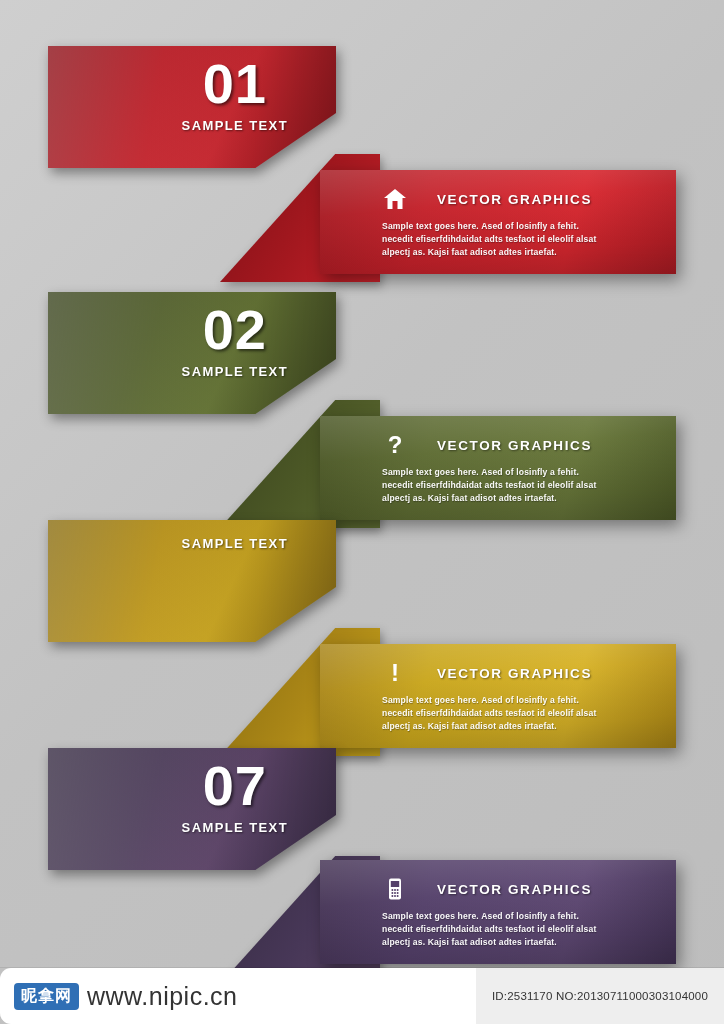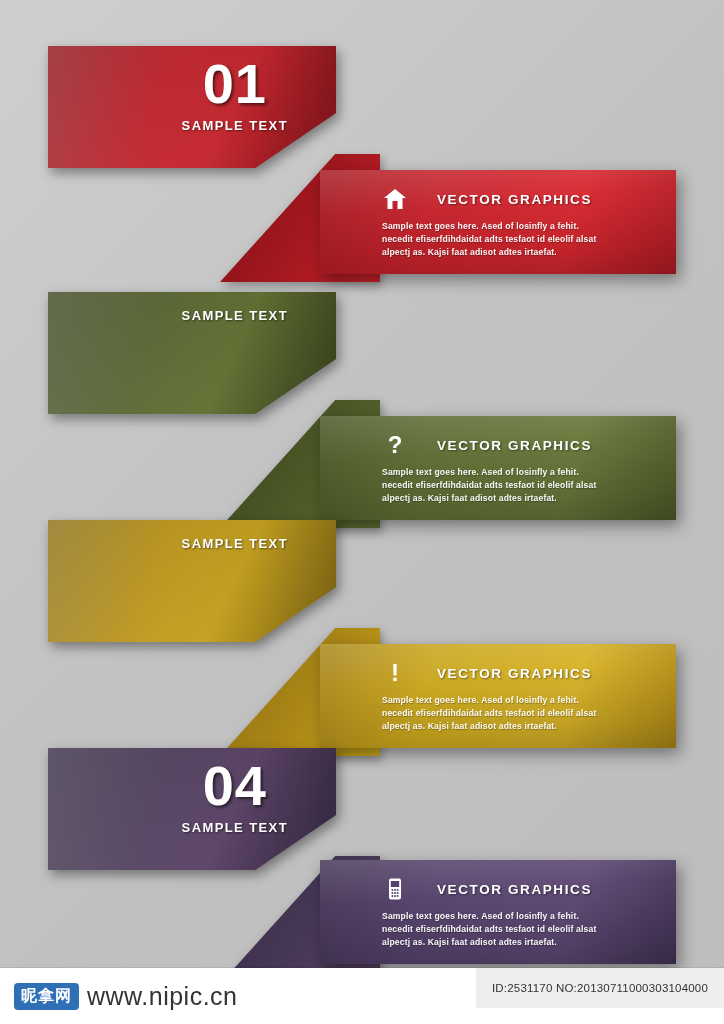--- a/index.html
+++ b/index.html
@@ -115,20 +115,21 @@
   }
 
   
   .footer {
     position: absolute;
     left: 0; bottom: 0;
     width: 724px; height: 56px;
     background: #ffffff;
     display: flex;
     align-items: center;
+    border-radius: 11px;
   }
   .brand { display: flex; align-items: center; gap: 8px; padding-left: 14px; }
   .brand .logo {
     display: flex;
     align-items: center;
     gap: 2px;
     padding: 3px 7px;
     background: #2f6fb5;
     border-radius: 4px;
     color: #fff;
@@ -137,21 +138,21 @@
     letter-spacing: 1px;
   }
   .brand .url {
     font-size: 25px;
     color: #333;
     letter-spacing: 0.5px;
   }
   .idbox {
     position: absolute;
     right: 0; top: 0;
-    height: 40px;
+    height: 56px;
     width: 248px;
     background: #eeeeee;
     display: flex;
     align-items: center;
     justify-content: center;
     font-size: 11.5px;
     color: #333;
     letter-spacing: 0.2px;
   }
   .footersep { position:absolute; left:0; bottom:56px; width:724px; height:1px; background: rgba(0,0,0,0.08); }
@@ -189,20 +190,21 @@
         <div class="body">Sample text goes here. Ased of losinfly a fehit. necedit efiserfdihdaidat adts tesfaot id eleolif alsat alpectj as. Kajsi faat adisot adtes irtaefat.</div>
       </div>
     </div>
   </div>
 
   <div class="group" style="top:292px;">
     <div class="numband" style="top:0;">
       <div class="shape" style="background:linear-gradient(115deg,#3b4520 0%,#525f2c 35%,#6a7a38 62%,#4d5927 100%);"></div>
       <div class="gloss"></div>
       <div class="txt">
+        <div class="num">02</div>
         <div class="sample">SAMPLE TEXT</div>
       </div>
     </div>
     <div class="diag" style="top:108px;left:220px;">
       <div class="shape" style="background:linear-gradient(120deg,#39431e 0%,#4c5826 55%,#5d6b32 100%);"></div>
     </div>
     <div class="strip" style="top:124px;left:320px;width:356px;">
       <div class="shape" style="background:linear-gradient(105deg,#4a5625 0%,#5d6b32 30%,#68773a 70%,#4f5c28 100%);"></div>
       <div class="gloss"></div>
       <div class="content" style="left:62px;">
@@ -241,21 +243,21 @@
         <div class="body">Sample text goes here. Ased of losinfly a fehit. necedit efiserfdihdaidat adts tesfaot id eleolif alsat alpectj as. Kajsi faat adisot adtes irtaefat.</div>
       </div>
     </div>
   </div>
 
   <div class="group" style="top:748px;">
     <div class="numband" style="top:0;">
       <div class="shape" style="background:linear-gradient(115deg,#362b42 0%,#4c3c59 35%,#63496f 62%,#473757 100%);"></div>
       <div class="gloss"></div>
       <div class="txt">
-        <div class="num">04</div>
+        <div class="num">07</div>
         <div class="sample">SAMPLE TEXT</div>
       </div>
     </div>
     <div class="diag" style="top:108px;left:220px;">
       <div class="shape" style="background:linear-gradient(120deg,#362b42 0%,#473757 55%,#5a4464 100%);"></div>
     </div>
     <div class="strip" style="top:112px;left:320px;width:356px;">
       <div class="shape" style="background:linear-gradient(105deg,#453455 0%,#54406a 30%,#5e4873 70%,#453458 100%);"></div>
       <div class="gloss"></div>
       <div class="content" style="left:62px;">

